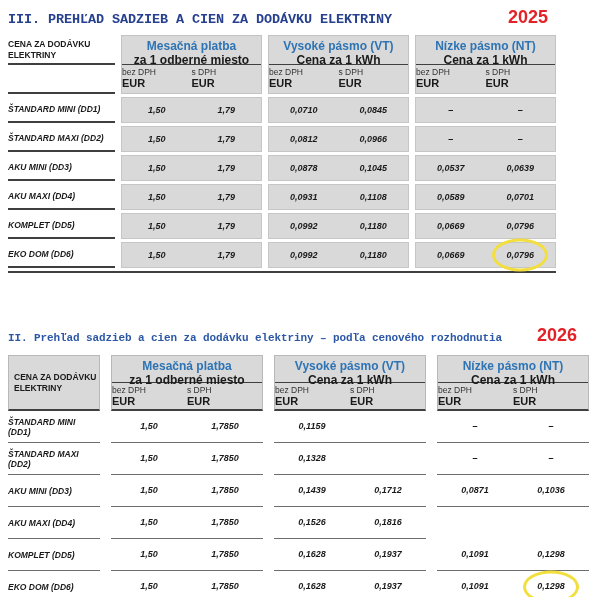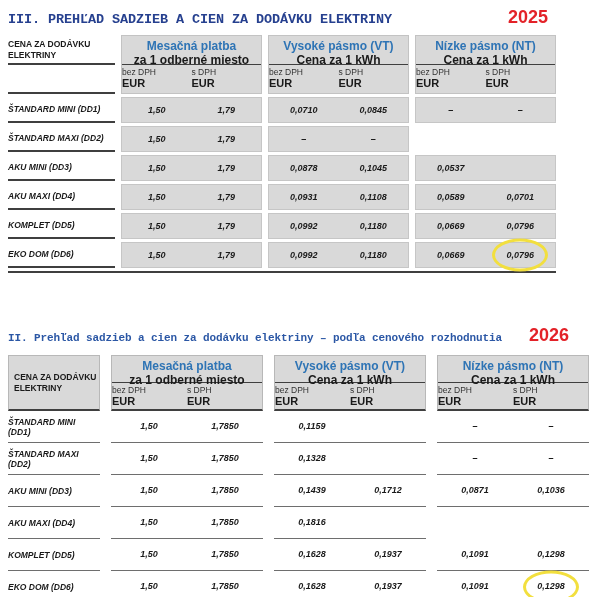--- a/index.html
+++ b/index.html
@@ -14,21 +14,21 @@
 
   
   .title-row { display: flex; align-items: baseline; justify-content: space-between; }
   .title-row.first { margin: 2px 0 7px 0; width: 548px; }
   .title-row.second { margin: 52px 0 9px 0; width: 581px; }
   .doc-title { font-weight: bold; letter-spacing: -0.1px; font-family: Liberation Mono, monospace; }
   .t1-title { font-size: 13.5px; color: #26408F; }
   .t2-title { font-size: 11px; color: #2B57A5; }
   .year { font-weight: bold; font-size: 18px; color: #E32228; }
   .title-row.first .year { margin-right: 8px; }
-  .title-row.second .year { margin-right: 20px; }
+  .title-row.second .year { margin-right: 12px; }
 
   
   .hdr { display: flex; }
   .row { display: flex; font-style: italic; }
   .g-name { font-size: 12px; font-weight: bold; color: #2E74B5; text-align: center; }
   .g-sub  { font-size: 12px; font-weight: bold; color: #1a1a1a; text-align: center; }
   .colhd  { width: 50%; padding-top: 2px; }
   .colhd .lbl  { font-size: 8.5px; color: #333; }
   .colhd .unit { font-size: 11px; font-weight: bold; }
   .rlabel { font-size: 8.5px; font-weight: bold; display: flex; align-items: center; }
@@ -159,37 +159,42 @@
       </div>
     </div>
 
     <div class="row">
       <div class="rlabel">ŠTANDARD MAXI (DD2)</div>
       <div class="vgroup">
         <div class="vcell">1,50</div>
         <div class="vcell">1,79</div>
       </div>
       <div class="vgroup">
+        <div class="vcell">0,0812</div>
+        <div class="vcell">0,0966</div>
+      </div>
+      <div class="vgroup">
         <div class="vcell">–</div>
         <div class="vcell">–</div>
       </div>
     </div>
 
     <div class="row">
       <div class="rlabel">AKU MINI (DD3)</div>
       <div class="vgroup">
         <div class="vcell">1,50</div>
         <div class="vcell">1,79</div>
       </div>
       <div class="vgroup">
         <div class="vcell">0,0878</div>
         <div class="vcell">0,1045</div>
       </div>
       <div class="vgroup">
         <div class="vcell">0,0537</div>
+        <div class="vcell">0,0639</div>
       </div>
     </div>
 
     <div class="row">
       <div class="rlabel">AKU MAXI (DD4)</div>
       <div class="vgroup">
         <div class="vcell">1,50</div>
         <div class="vcell">1,79</div>
       </div>
       <div class="vgroup">
@@ -350,20 +355,21 @@
       </div>
     </div>
 
     <div class="row">
       <div class="rlabel">AKU MAXI (DD4)</div>
       <div class="vgroup">
         <div class="vcell">1,50</div>
         <div class="vcell">1,7850</div>
       </div>
       <div class="vgroup">
+        <div class="vcell">0,1526</div>
         <div class="vcell">0,1816</div>
       </div>
     </div>
 
     <div class="row">
       <div class="rlabel">KOMPLET (DD5)</div>
       <div class="vgroup">
         <div class="vcell">1,50</div>
         <div class="vcell">1,7850</div>
       </div>

